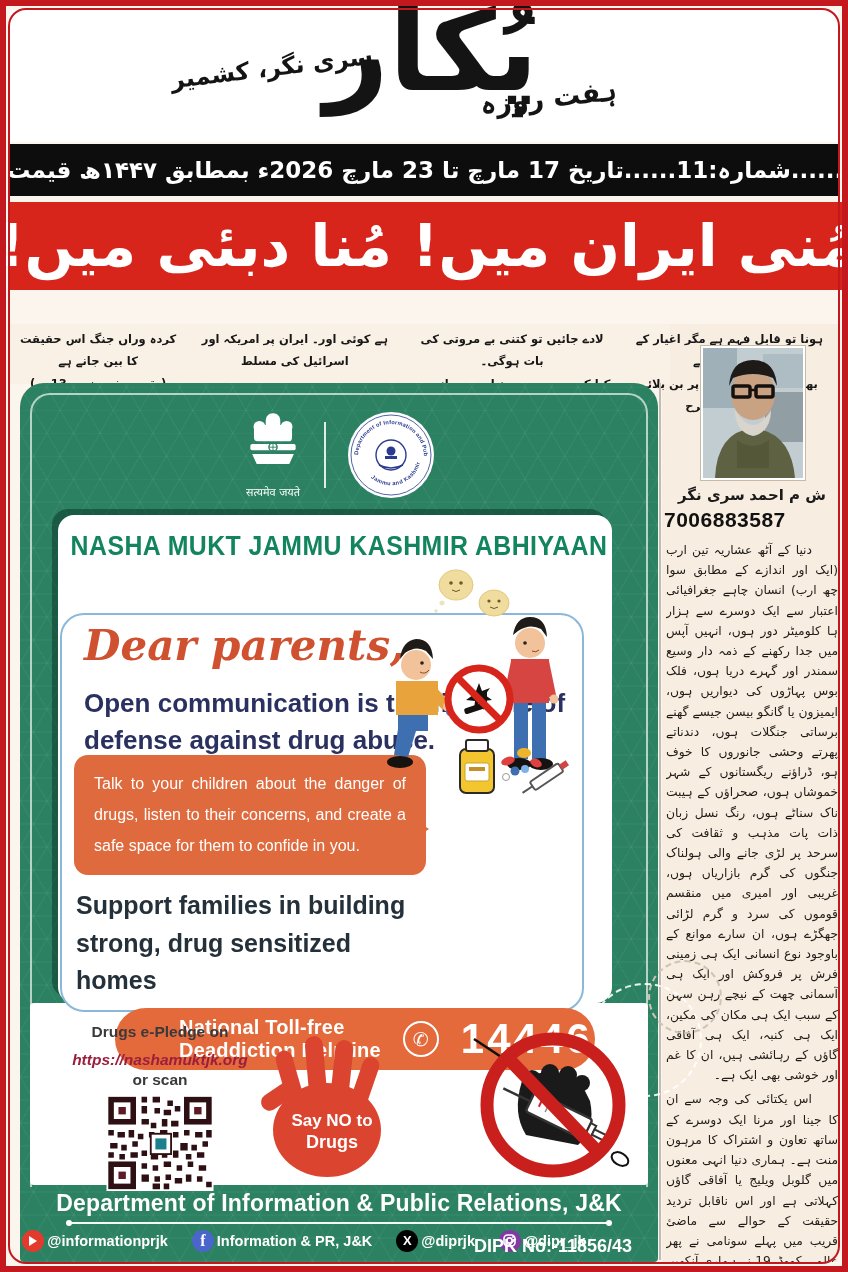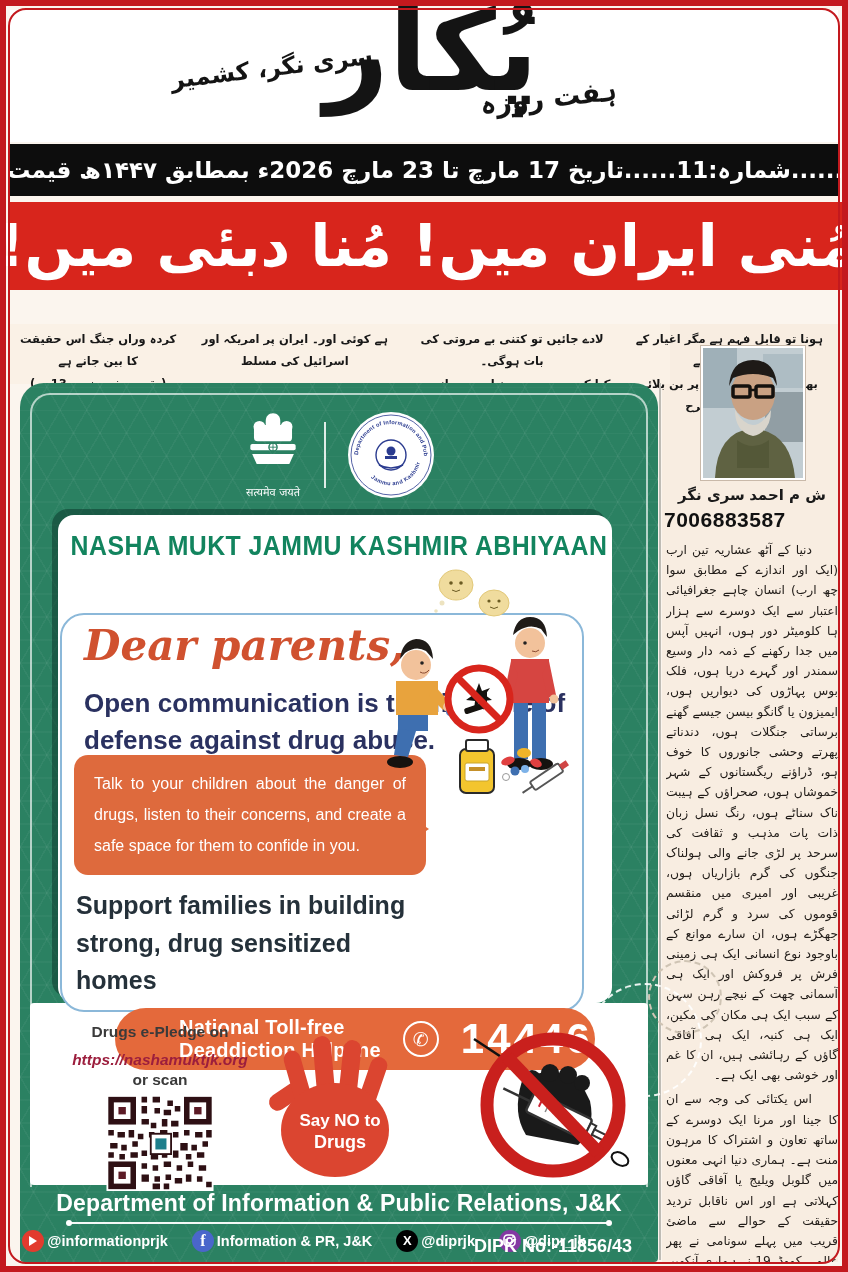--- a/index.html
+++ b/index.html
@@ -59,21 +59,21 @@
   .help-labels{color:#fff;font-weight:bold;font-size:20px;line-height:1.16;letter-spacing:.2px;white-space:nowrap;}
   .phone-icon{width:32px;height:32px;border:2.5px solid #fff;border-radius:50%;color:#fff;display:flex;align-items:center;justify-content:center;font-size:19px;flex:none;}
   .help-number{color:#fff;font-weight:bold;font-size:42px;letter-spacing:3px;margin-left:auto;}
   
   .pledge{left:30px;top:640px;width:220px;text-align:center;z-index:4;}
   .pledge-l1{font-size:15.5px;font-weight:600;color:#3a3a3a;}
   .pledge-url{font-size:15.5px;font-weight:bold;font-style:italic;color:#9C1E3D;margin-top:10px;}
   .pledge-l2{font-size:15.5px;font-weight:600;color:#3a3a3a;margin-top:2px;}
   .qr{margin:6px auto 0;width:110px;height:96px;display:block;}
   
-  .hand{left:245px;top:649px;width:162px;height:148px;z-index:4;}
+  .hand{left:237px;top:649px;width:162px;height:148px;z-index:4;}
   .hand-text{position:absolute;left:0;width:150px;top:78px;text-align:center;color:#fff;font-weight:bold;line-height:1.25;}
   .hand-text .l1{font-size:17px;}.hand-text .l2{font-size:18px;}
   .sign{left:440px;top:640px;width:188px;height:160px;z-index:4;}
   
   .poster-footer{left:0;right:0;top:802px;height:77px;}
   .dept{text-align:center;color:#fff;font-weight:bold;font-size:23px;margin-top:5px;letter-spacing:.2px;}
   .foot-rule{position:relative;width:540px;height:1.5px;background:rgba(255,255,255,.95);margin:5px auto 6px;}
   .foot-rule::before,.foot-rule::after{content:"";position:absolute;top:-2.5px;width:6px;height:6px;border-radius:50%;background:#fff;}
   .foot-rule::before{left:-3px;}.foot-rule::after{right:-3px;}
   .social-row{display:flex;justify-content:center;align-items:center;gap:24px;margin-left:-70px;}

